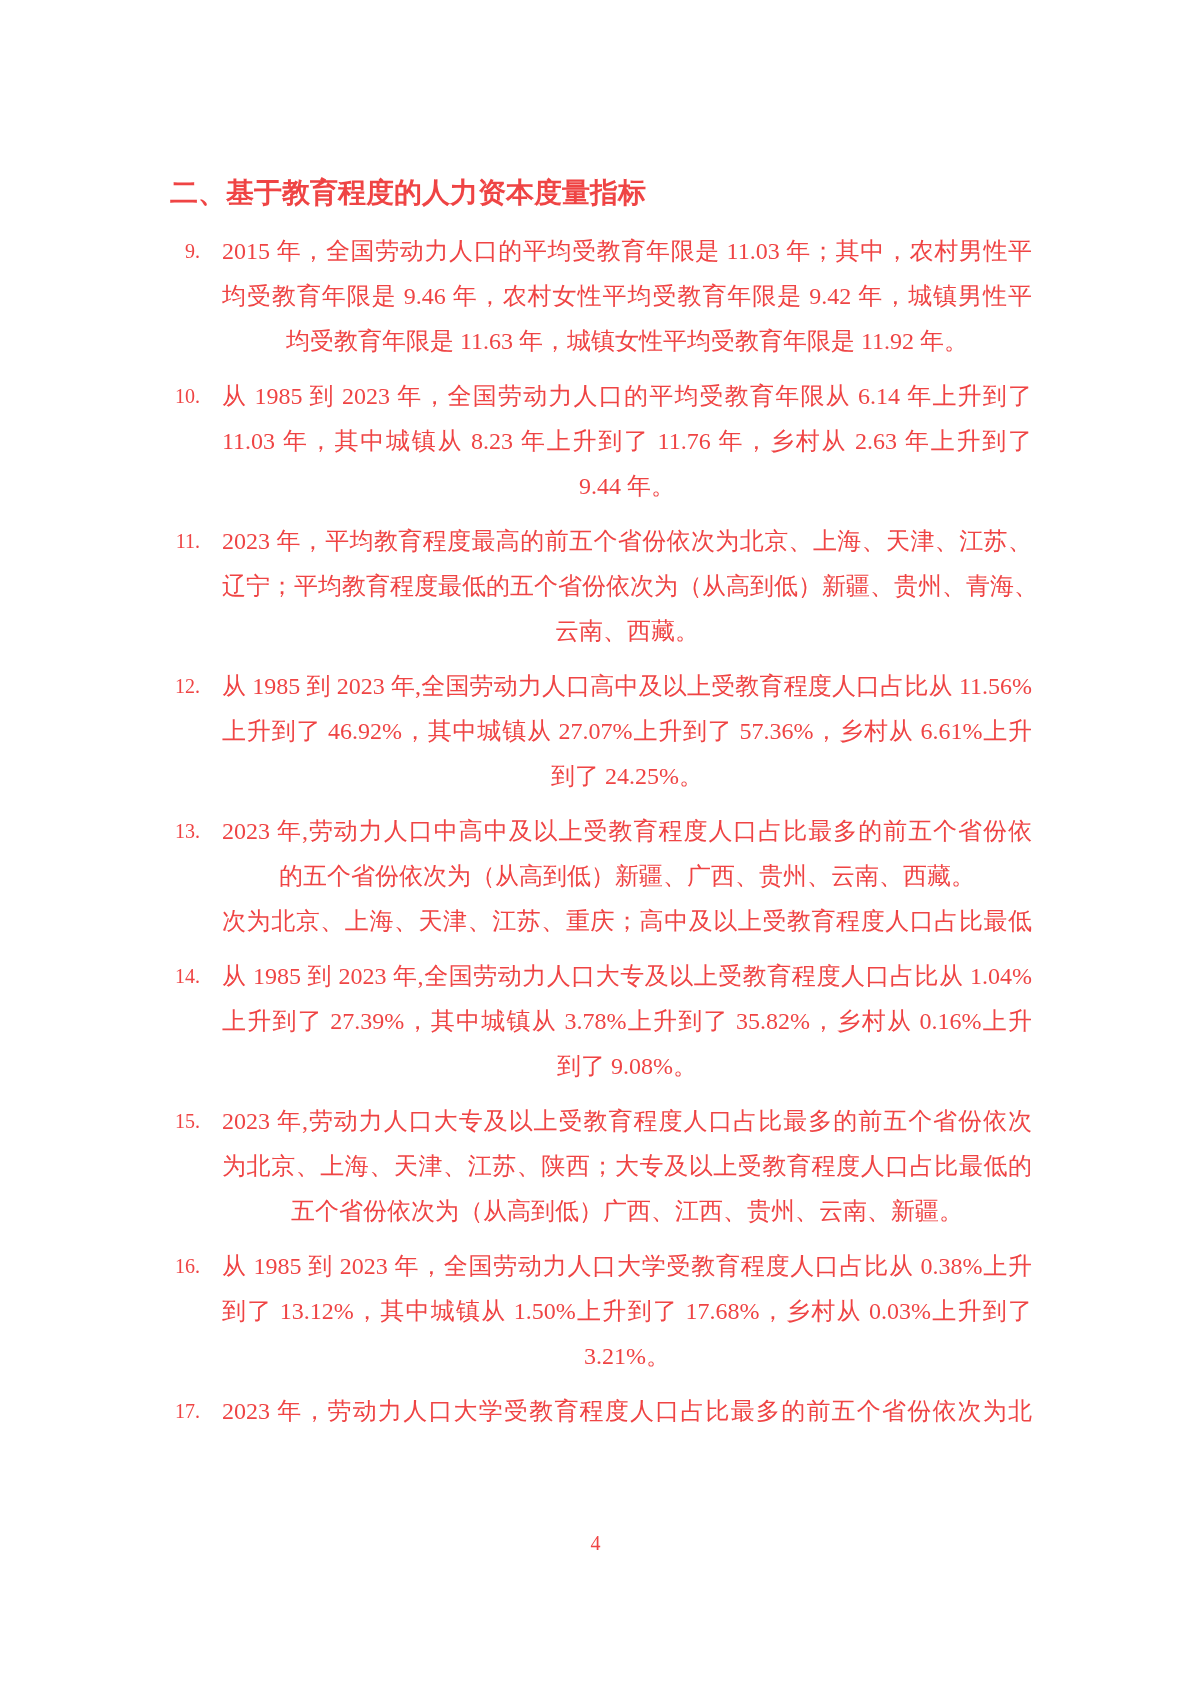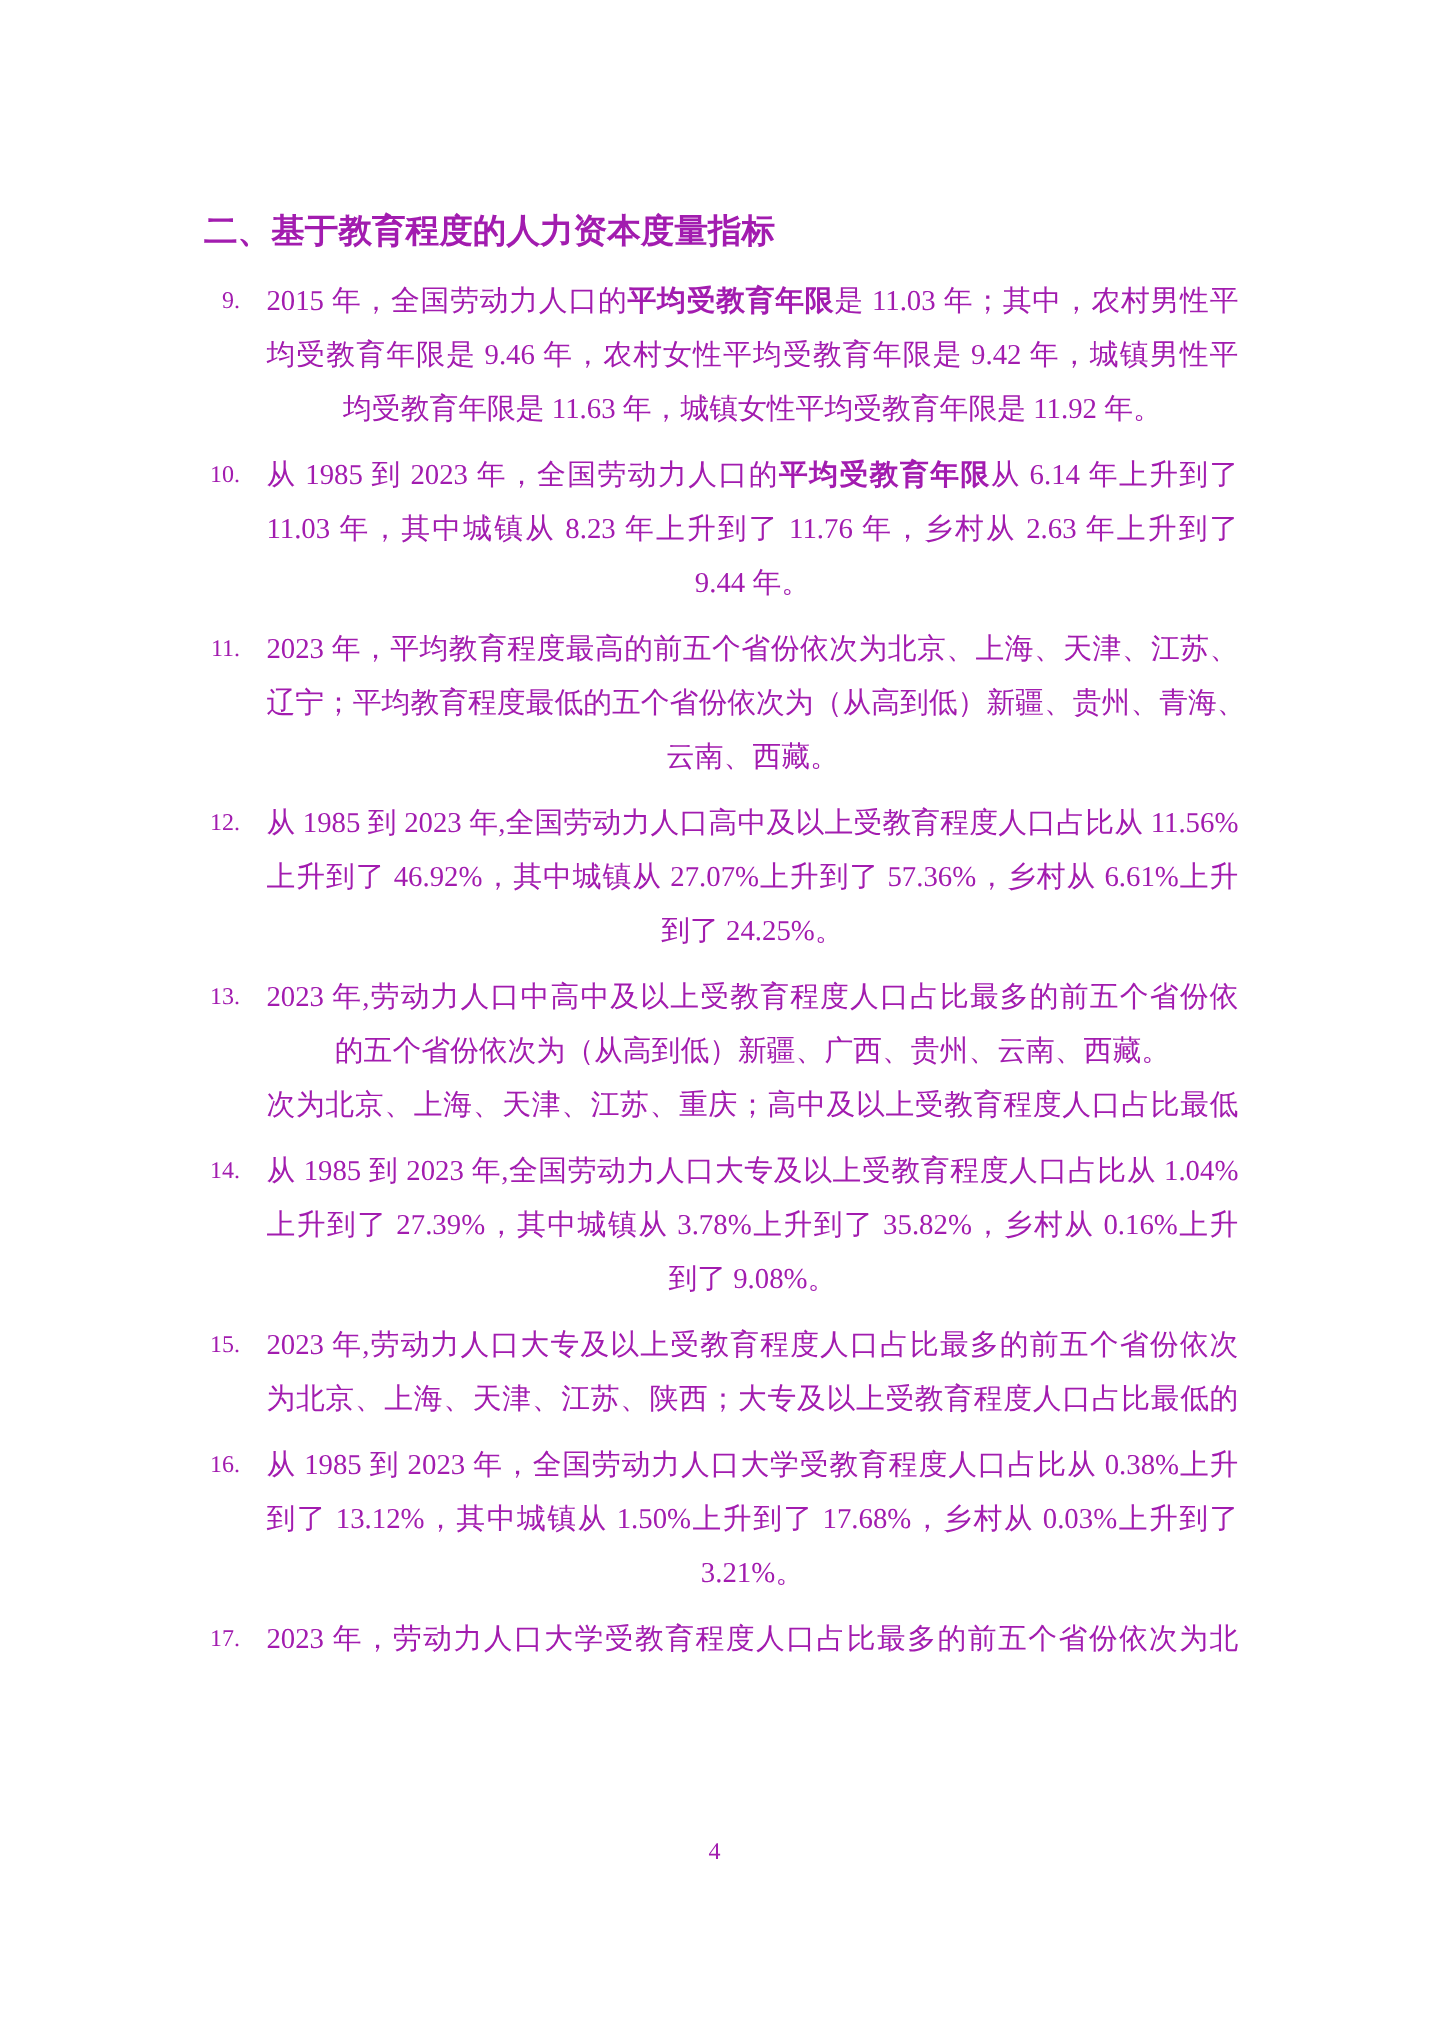--- a/index.html
+++ b/index.html
@@ -49,34 +49,34 @@
     text-align: justify;
     text-align-last: justify;
     text-justify: inter-ideograph;
     white-space: nowrap;
   }
   .line.last {
     text-align: center;
     text-align-last: auto;
     white-space: normal;
   }
-  .bold { font-weight: 700; }
+  .bold { font-weight: 400; }
   .page-footer {
     position: absolute;
     left: 0;
     right: 0;
     top: 1532px;
     text-align: center;
     font-size: 20px;
   }
 </style>
 </head>
 <body>
 
-<div class="page" style="background: rgb(255, 255, 255); color: #a21caf;">
+<div class="page" style="background: rgb(255, 255, 255); color: #ef4444;">
   <h1 class="heading">二、基于教育程度的人力资本度量指标</h1>
   <div class="content">
       <div class="item">
         <span class="item-num">9.</span>
         <div class="line"><span class="">2015 年，全国劳动力人口的</span><span class="bold">平均受教育年限</span><span class="">是 11.03 年；其中，农村男性平</span></div>
         <div class="line"><span class="">均受教育年限是 9.46 年，农村女性平均受教育年限是 9.42 年，城镇男性平</span></div>
         <div class="line last"><span class="">均受教育年限是 11.63 年，城镇女性平均受教育年限是 11.92 年。</span></div>
       </div>
       <div class="item">
         <span class="item-num">10.</span>
@@ -105,20 +105,21 @@
       <div class="item">
         <span class="item-num">14.</span>
         <div class="line"><span class="">从 1985 到 2023 年,全国劳动力人口大专及以上受教育程度人口占比从 1.04%</span></div>
         <div class="line"><span class="">上升到了 27.39%，其中城镇从 3.78%上升到了 35.82%，乡村从 0.16%上升</span></div>
         <div class="line last"><span class="">到了 9.08%。</span></div>
       </div>
       <div class="item">
         <span class="item-num">15.</span>
         <div class="line"><span class="">2023 年,劳动力人口大专及以上受教育程度人口占比最多的前五个省份依次</span></div>
         <div class="line"><span class="">为北京、上海、天津、江苏、陕西；大专及以上受教育程度人口占比最低的</span></div>
+        <div class="line last"><span class="">五个省份依次为（从高到低）广西、江西、贵州、云南、新疆。</span></div>
       </div>
       <div class="item">
         <span class="item-num">16.</span>
         <div class="line"><span class="">从 1985 到 2023 年，全国劳动力人口大学受教育程度人口占比从 0.38%上升</span></div>
         <div class="line"><span class="">到了 13.12%，其中城镇从 1.50%上升到了 17.68%，乡村从 0.03%上升到了</span></div>
         <div class="line last"><span class="">3.21%。</span></div>
       </div>
       <div class="item">
         <span class="item-num">17.</span>
         <div class="line"><span class="">2023 年，劳动力人口大学受教育程度人口占比最多的前五个省份依次为北</span></div>

